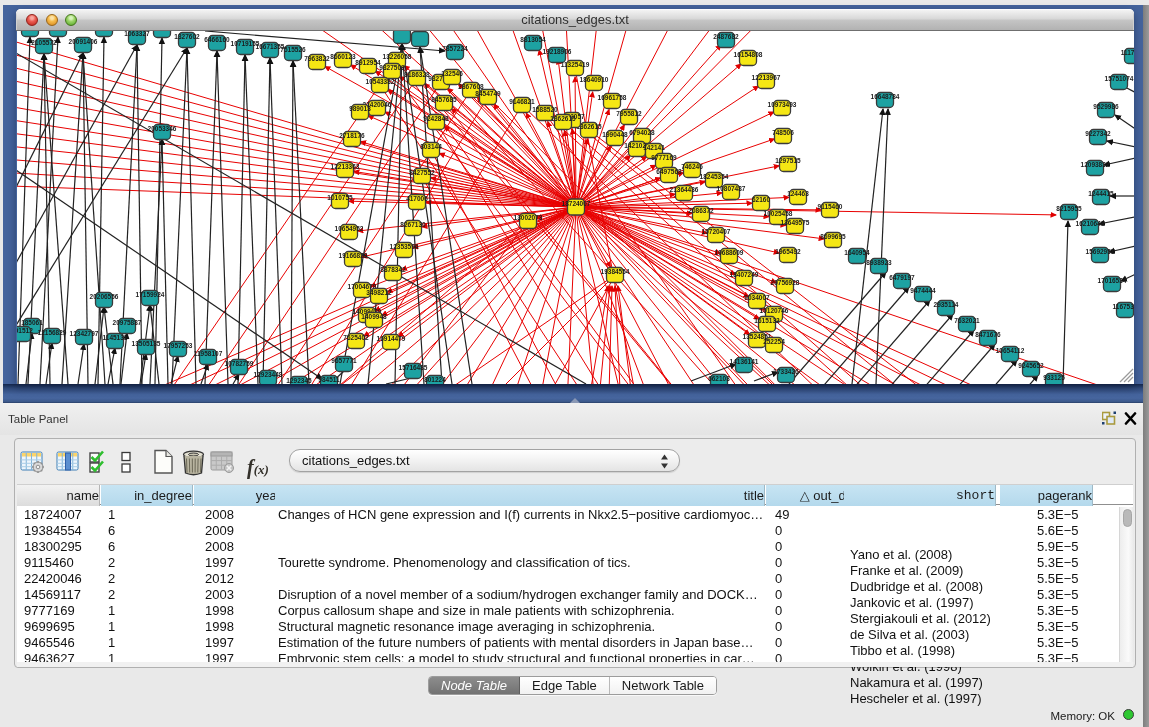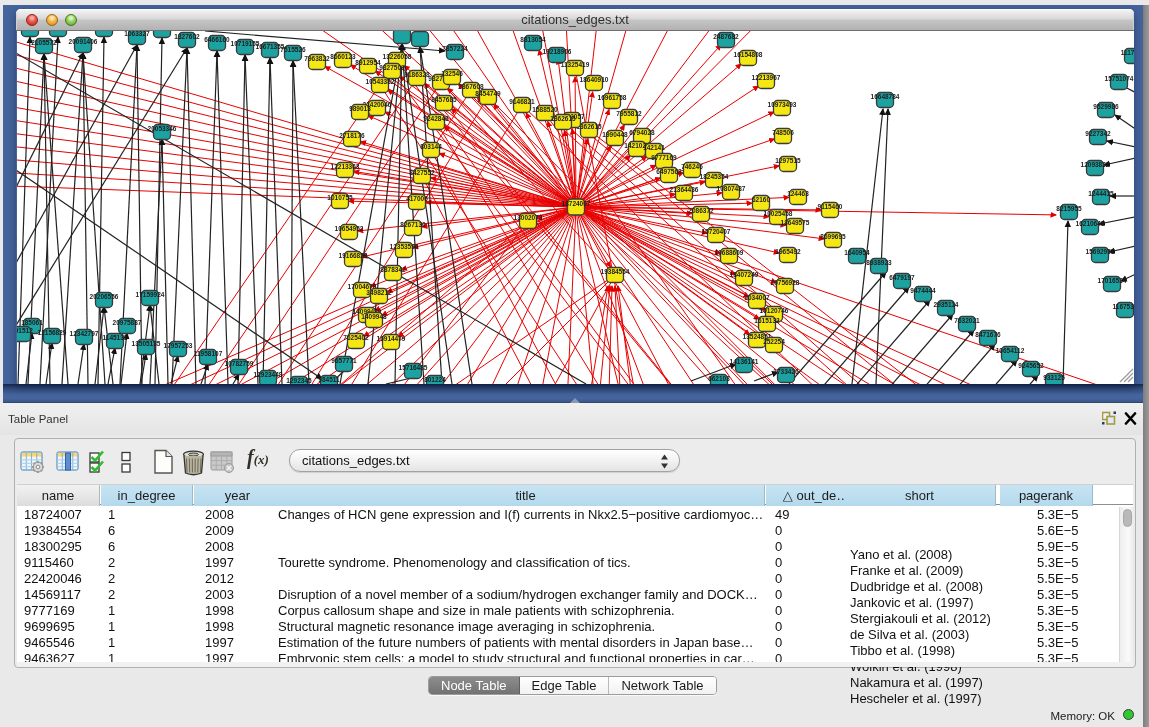--- a/index.html
+++ b/index.html
@@ -41,21 +41,21 @@
 
 #dd { position:absolute; left:289px; top:449px; width:391px; height:23px; border:1px solid #a2a2a2;
   border-radius:11px; background:linear-gradient(#ffffff,#f2f2f2 50%,#e4e4e4);
   box-shadow:0 1px 1px rgba(0,0,0,0.12); }
 #dd .lbl { position:absolute; left:12px; top:3px; font-size:13px; color:#111; }
 #dd svg { position:absolute; right:10px; top:4px; }
 
 #tbl { position:absolute; left:17px; top:484px; width:1116px; height:183px; background:#fff; font-size:13px; }
 #thdr { position:absolute; left:0; top:0; width:100%; height:21px; background:#fff;
   border-top:1px solid #cfcfcf; border-bottom:1px solid #8f8f8f; }
-.th { position:absolute; top:0; height:21px; line-height:21px; text-align:center; color:#1c1c1c;
+.th { position:absolute; top:0; height:21px; line-height:21px; text-align:right; color:#1c1c1c;
   background:linear-gradient(#c7e4f3,#b4d9ec); border-right:1px solid #9fb9c6; font-size:13px; }
 .th.gray { background:linear-gradient(#f2f2f2,#dcdcdc); border-right:1px solid #b5b5b5; }
 #rows { position:absolute; left:0; top:23px; width:100%; }
 .tr { position:relative; height:16px; line-height:16px; white-space:nowrap; color:#111; }
 .tr span { position:absolute; overflow:hidden; }
 .c0 { left:7px; width:80px; }
 .c1 { left:91px; width:88px; }
 .c2 { left:188px; width:80px; }
 .c3 { left:261px; width:487px; }
 .c4 { left:758px; width:73px; }
@@ -66,21 +66,21 @@
   background:linear-gradient(90deg,#ededed,#fafafa 60%,#e9e9e9); border-left:1px solid #d6d6d6; }
 #vsb .thumb { position:absolute; left:2.5px; top:2px; width:9px; height:18px; border-radius:5px;
   background:#b9b9b9; border:1px solid #a6a6a6; }
 #hsb { position:absolute; left:0px; top:178px; width:1116px; height:5px; background:#f1f1f1; }
 
 #tabs { position:absolute; left:428px; top:676px; height:19px; display:flex;
   border:1px solid #9c9c9c; border-radius:4px; overflow:hidden; background:#fff;
   box-shadow:0 1px 0 rgba(255,255,255,0.7); }
 .tab { height:19px; line-height:18px; padding:0 12px; font-size:13px; color:#1a1a1a;
   background:linear-gradient(#ffffff,#f0f0f0); border-right:1px solid #b9b9b9; }
-.tab.sel { background:linear-gradient(#8d8d8d,#6f6f6f); color:#fff; border-right:1px solid #5f5f5f; }
+.tab.sel { background:linear-gradient(#8d8d8d,#6f6f6f); color:#fff; border-right:1px solid #5f5f5f;font-style:italic; }
 #mem { position:absolute; left:0; top:707px; width:1143px; height:20px; font-size:11.5px; color:#1a1a1a; }
 #mem .t { position:absolute; right:28px; top:3px; }
 #mem .dot { position:absolute; right:9px; top:2px; width:11px; height:11px; border-radius:50%;
   background:#2ec832; border:1px solid #3c3c3c; }
 </style></head>
 <body>
 <div id="app">
   <div id="desk"></div>
   <div id="shadowband"></div>
   <div id="notch"></div>
@@ -710,36 +710,36 @@
       <rect x="1" y="2" width="21" height="18" rx="1.5" fill="#c9c9c9" stroke="#9a9a9a"></rect>
       <rect x="1" y="2" width="21" height="4" fill="#b5b5b5" stroke="#9a9a9a"></rect>
       <line x1="6.25" y1="6" x2="6.25" y2="20" stroke="#adadad"></line>
       <line x1="11.5" y1="6" x2="11.5" y2="20" stroke="#adadad"></line>
       <line x1="16.75" y1="6" x2="16.75" y2="20" stroke="#adadad"></line>
       <line x1="1" y1="10.6" x2="22" y2="10.6" stroke="#adadad"></line>
       <line x1="1" y1="15.2" x2="22" y2="15.2" stroke="#adadad"></line>
       <circle cx="19" cy="18" r="4.5" fill="#c4c4c4" stroke="#9a9a9a"></circle>
       <path d="M16.8 15.8 L21.2 20.2 M21.2 15.8 L16.8 20.2" stroke="#f2f2f2" stroke-width="1.6"></path>
     </svg>
-    <div style="position:absolute;left:247px;top:446px;font-family:'Liberation Serif',serif;font-style:italic;font-weight:bold;font-size:20px;color:#33302a">f<span style="font-size:13px">(x)</span></div>
+    <div style="position:absolute;left:247px;top:456px;font-family:'Liberation Serif',serif;font-style:italic;font-weight:bold;font-size:20px;color:#33302a">f<span style="font-size:13px">(x)</span></div>
   <div id="dd">
       <span class="lbl">citations_edges.txt</span>
     <svg width="9" height="15" viewBox="0 0 9 15">
       <path d="M4.5 0.5 L8 5.5 L1 5.5 Z" fill="#333"></path>
       <path d="M4.5 14.5 L8 9.5 L1 9.5 Z" fill="#333"></path>
     </svg>
   </div>
   <div id="tbl">
     <div id="thdr">
       <div class="th gray" style="left:0px;width:83px;">name</div>
       <div class="th" style="left:84px;width:92px;">in_degree</div>
       <div class="th" style="left:177px;width:88px;">year</div>
       <div class="th" style="left:258px;width:490px;padding-left:12px;">title</div>
       <div class="th" style="left:749px;width:101px;">△ out_de…</div>
-      <div class="th" style="left:827px;width:152px;">short</div>
+      <div class="th" style="left:827px;width:152px;font-family:Liberation Mono, monospace;">short</div>
       <div class="th" style="left:983px;width:93px;">pagerank</div>
     </div>
     <div id="rows">
 <div class="tr">
           <span class="c0">18724007</span>
           <span class="c1">1</span>
           <span class="c2">2008</span>
           <span class="c3">Changes of HCN gene expression and I(f) currents in Nkx2.5−positive cardiomyoc…</span>
           <span class="c4">49</span>
           <span class="c5">Yano et al. (2008)</span>

